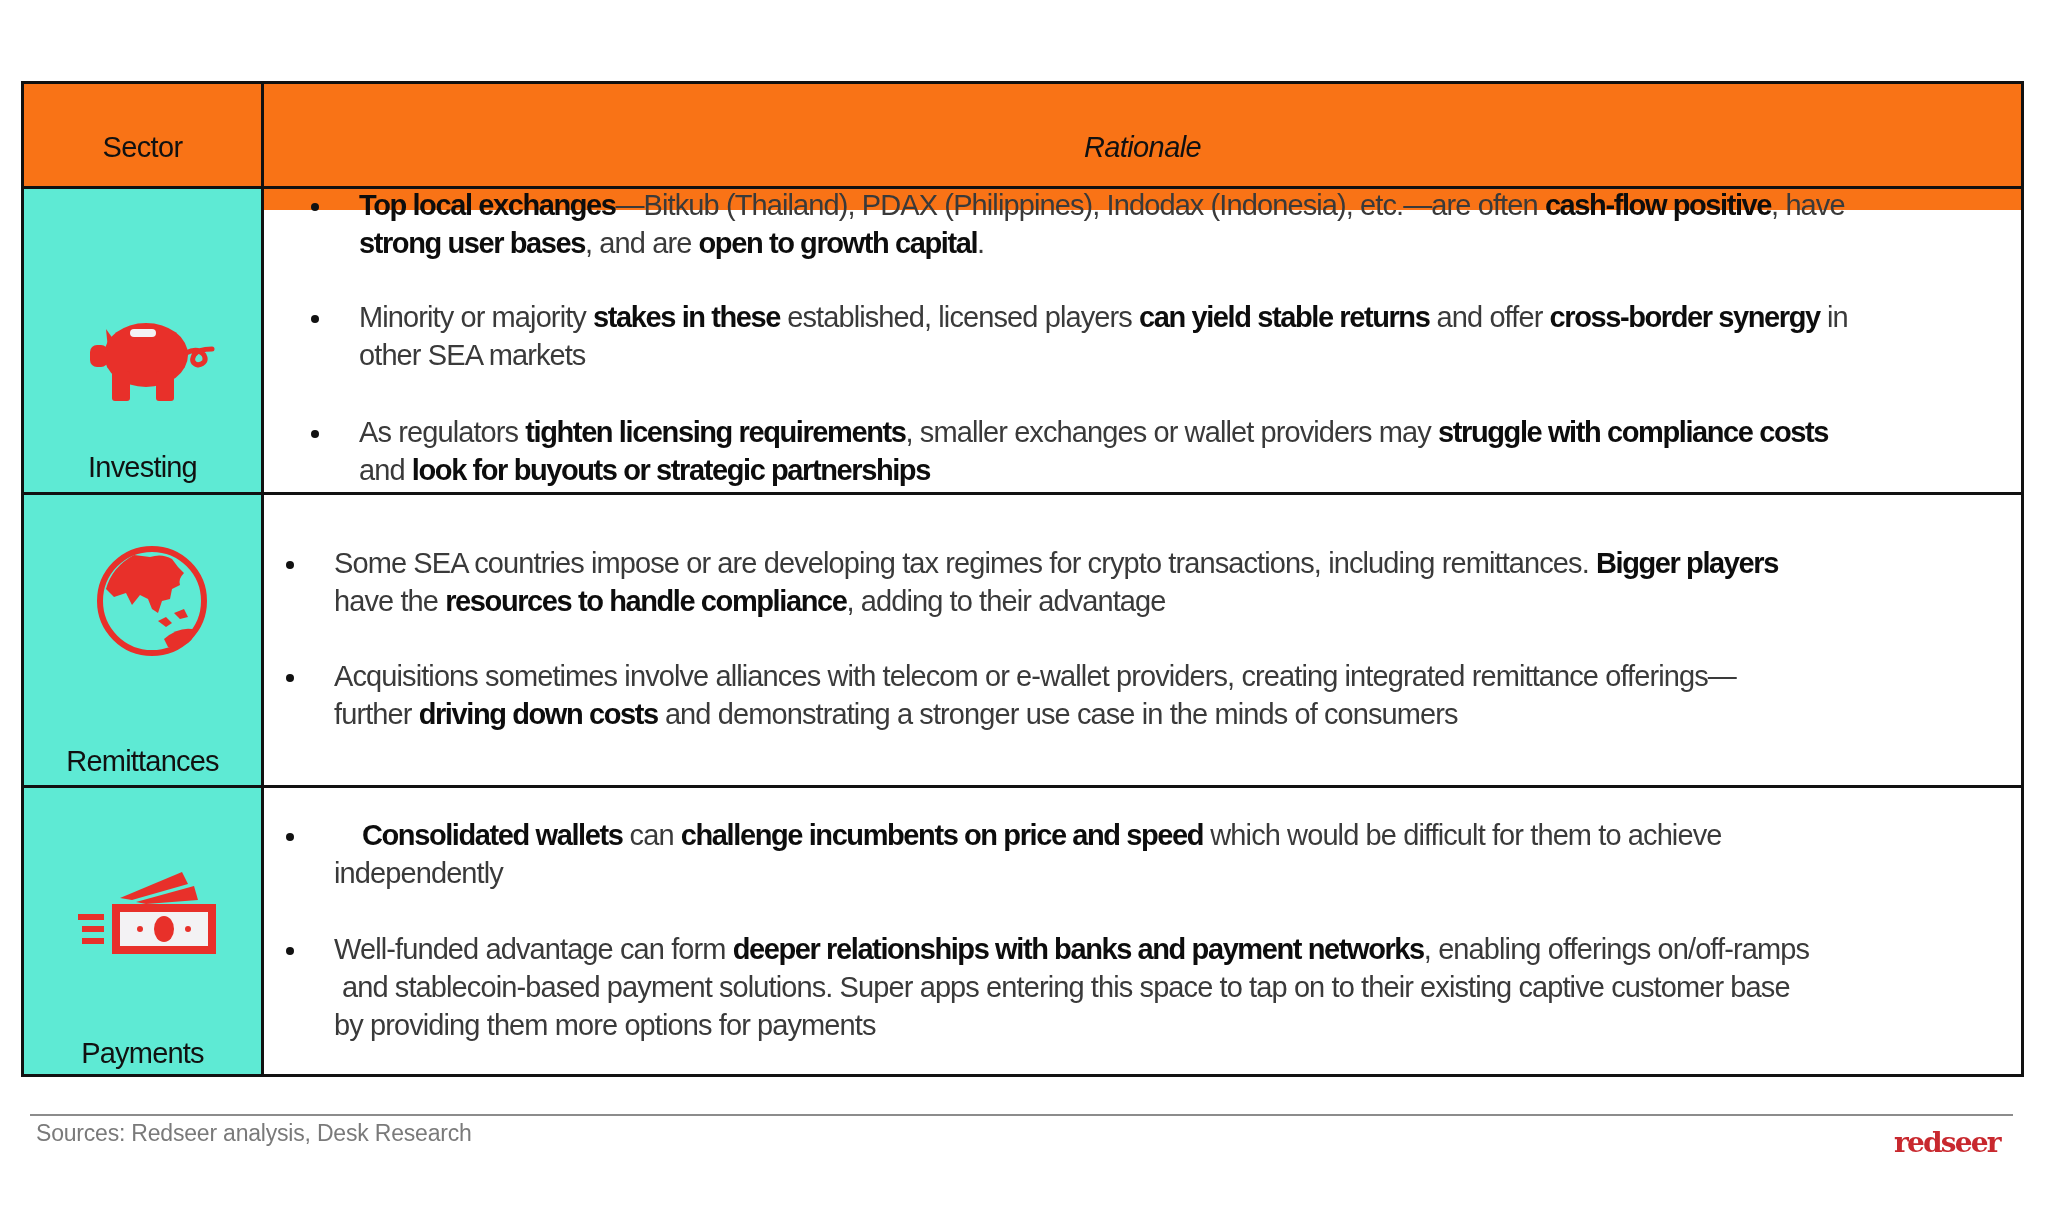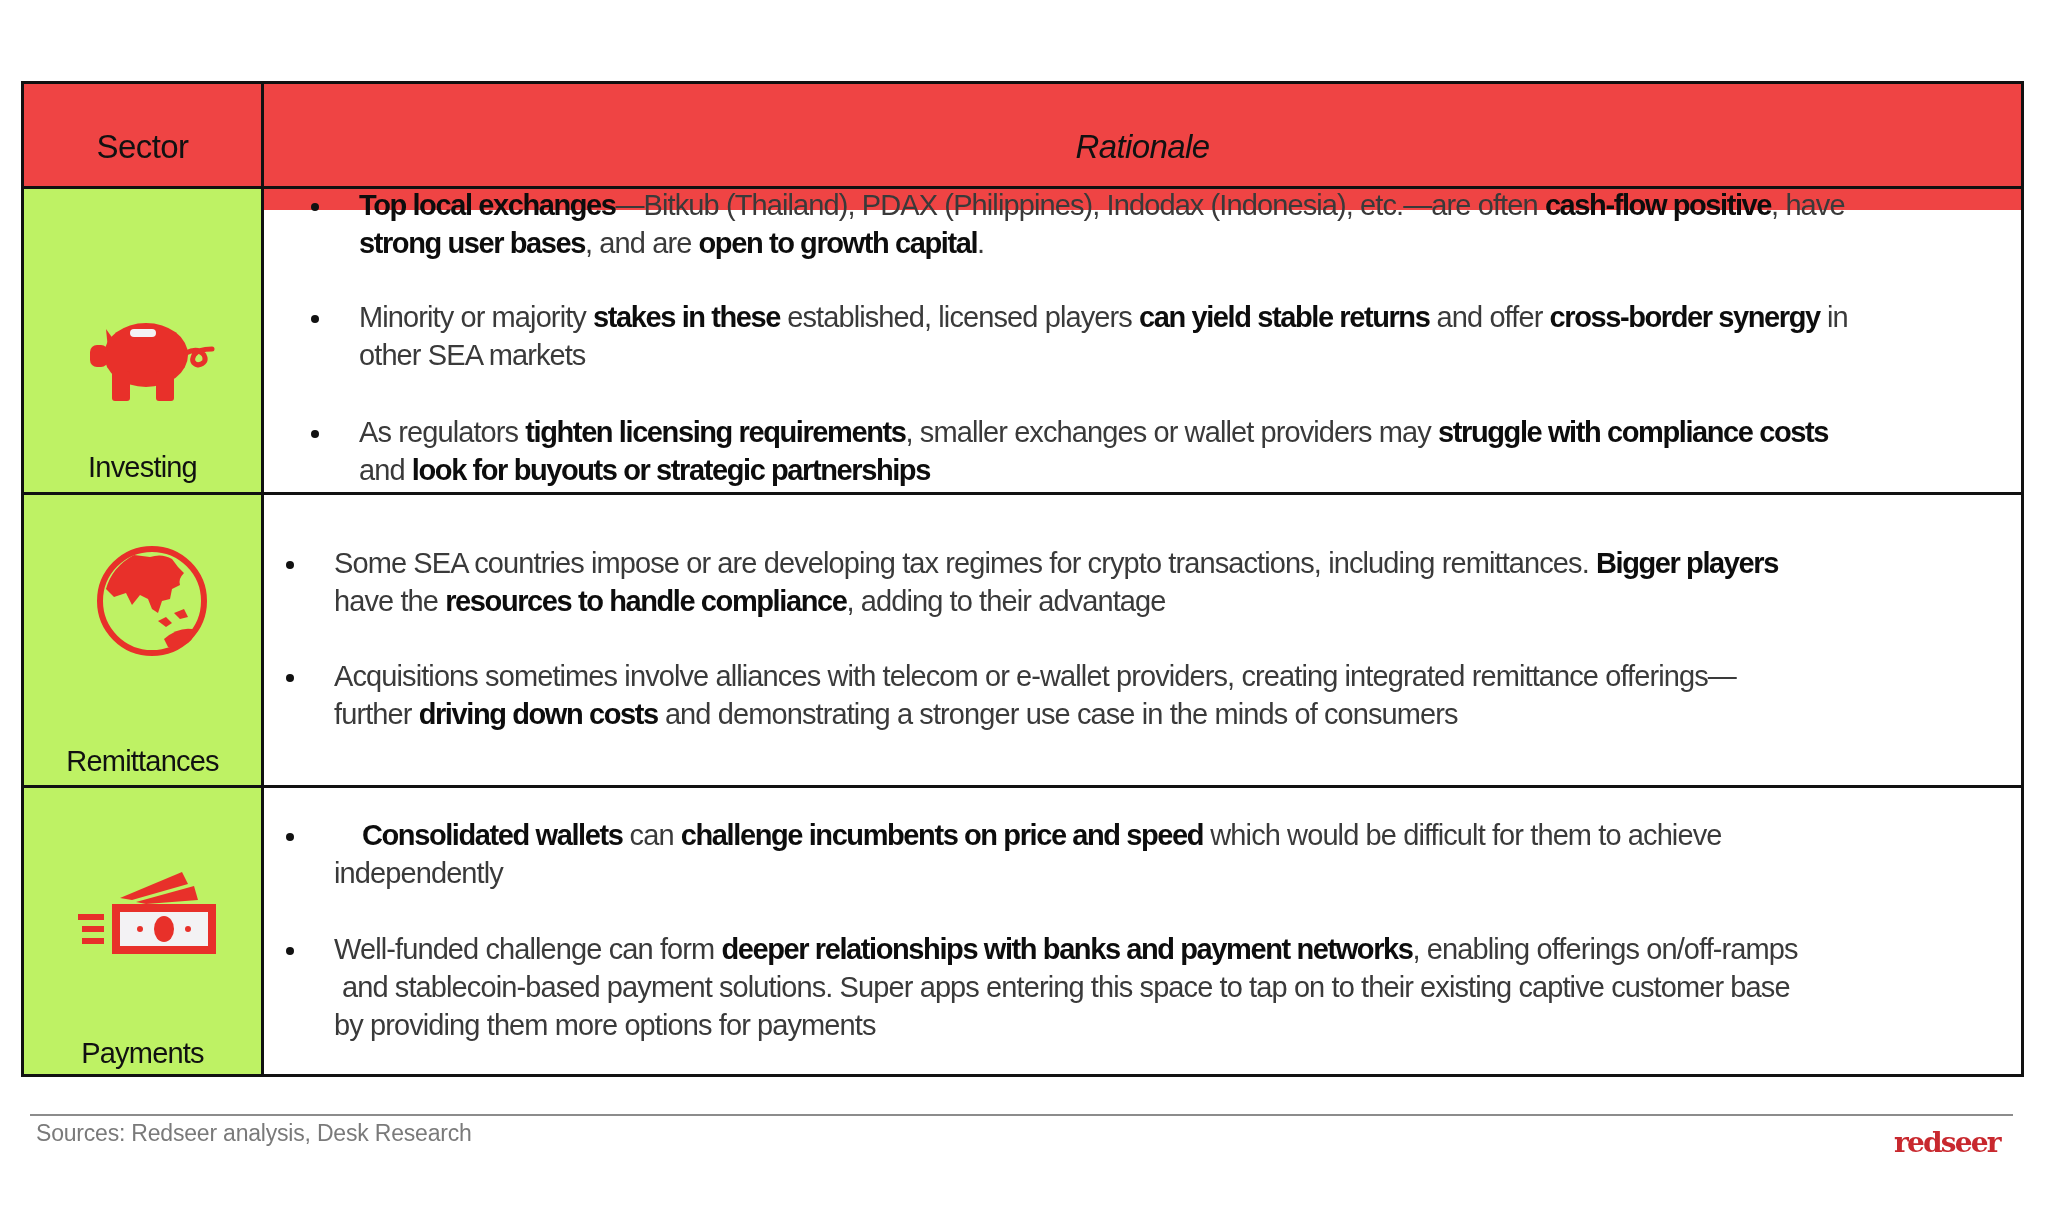--- a/index.html
+++ b/index.html
@@ -2,25 +2,25 @@
 <html><head>
 <meta charset="utf-8">
 <style>
   html, body { margin: 0; padding: 0; background: #ffffff; }
   body { width: 2048px; height: 1229px; position: relative; overflow: hidden;
          font-family: "Liberation Sans", sans-serif; color: #2b2b2b; }
   .table { position: absolute; left: 21px; top: 81px; width: 2003px; height: 996px;
            border: 3px solid #111; box-sizing: border-box; }
   .hline { position: absolute; left: 0; right: 0; height: 3px; background: #111; }
   .vline { position: absolute; left: 237px; top: 0; bottom: 0; width: 3px; background: #111; }
-  .head-sector, .head-rat { position: absolute; top: 0; height: 126px; background: #ef4444;
-           display: flex; align-items: center; justify-content: center; font-size: 33px; color: #111; letter-spacing: -0.6px; }
+  .head-sector, .head-rat { position: absolute; top: 0; height: 126px; background: #f97316;
+           display: flex; align-items: center; justify-content: center; font-size: 29px; color: #111; letter-spacing: -0.6px; }
   .head-sector { left: 0; width: 237px; }
   .head-rat { left: 240px; right: 0; font-style: italic; }
-  .sector-cell { position: absolute; left: 0; width: 237px; background: #bef264; }
+  .sector-cell { position: absolute; left: 0; width: 237px; background: #5eead4; }
   .sector-label { position: absolute; left: 0; width: 237px; text-align: center; font-size: 29px;
            color: #111; letter-spacing: -0.8px; }
   .icon { position: absolute; }
   .rat-cell { position: absolute; left: 240px; right: 0; }
   .bullet { position: absolute; left: 22px; width: 1740px; }
   .bullet-dot { position: absolute; left: 0; top: 14px; width: 8px; height: 8px; border-radius: 50%; background: #111; }
   .line { position: absolute; left: 48px; white-space: nowrap; font-size: 29px; line-height: 38px;
           letter-spacing: -0.9px; color: #3a3a3a; transform-origin: left center; }
   .line b { color: #0d0d0d; font-weight: bold; letter-spacing: -1.4px; }
   .footer-rule { position: absolute; left: 30px; top: 1114px; width: 1983px; height: 2px; background: #8c8c8c; }
@@ -115,21 +115,21 @@
   </div>
 
   <div class="rat-cell" style="top:704px;height:286px;">
     <div class="bullet" style="top:31px;">
       <span class="bullet-dot"></span>
       <div class="line" style="top:-3px;margin-left:28px;"><b>Consolidated wallets</b><span> can </span><b>challenge incumbents on price and speed</b><span> which would be difficult for them to achieve</span></div>
       <div class="line" style="top:35px;"><span>independently</span></div>
     </div>
     <div class="bullet" style="top:145px;">
       <span class="bullet-dot"></span>
-      <div class="line" style="top:-3px;"><span>Well-funded challenge can form </span><b>deeper relationships with banks and payment networks</b><span>, enabling offerings on/off-ramps</span></div>
+      <div class="line" style="top:-3px;"><span>Well-funded advantage can form </span><b>deeper relationships with banks and payment networks</b><span>, enabling offerings on/off-ramps</span></div>
       <div class="line" style="top:35px;margin-left:8px;"><span>and stablecoin-based payment solutions. Super apps entering this space to tap on to their existing captive customer base</span></div>
       <div class="line" style="top:73px;"><span>by providing them more options for payments</span></div>
     </div>
   </div>
 
   <div class="hline" style="top:102px;"></div>
   <div class="hline" style="top:408px;"></div>
   <div class="hline" style="top:701px;"></div>
   <div class="vline"></div>
 </div>

